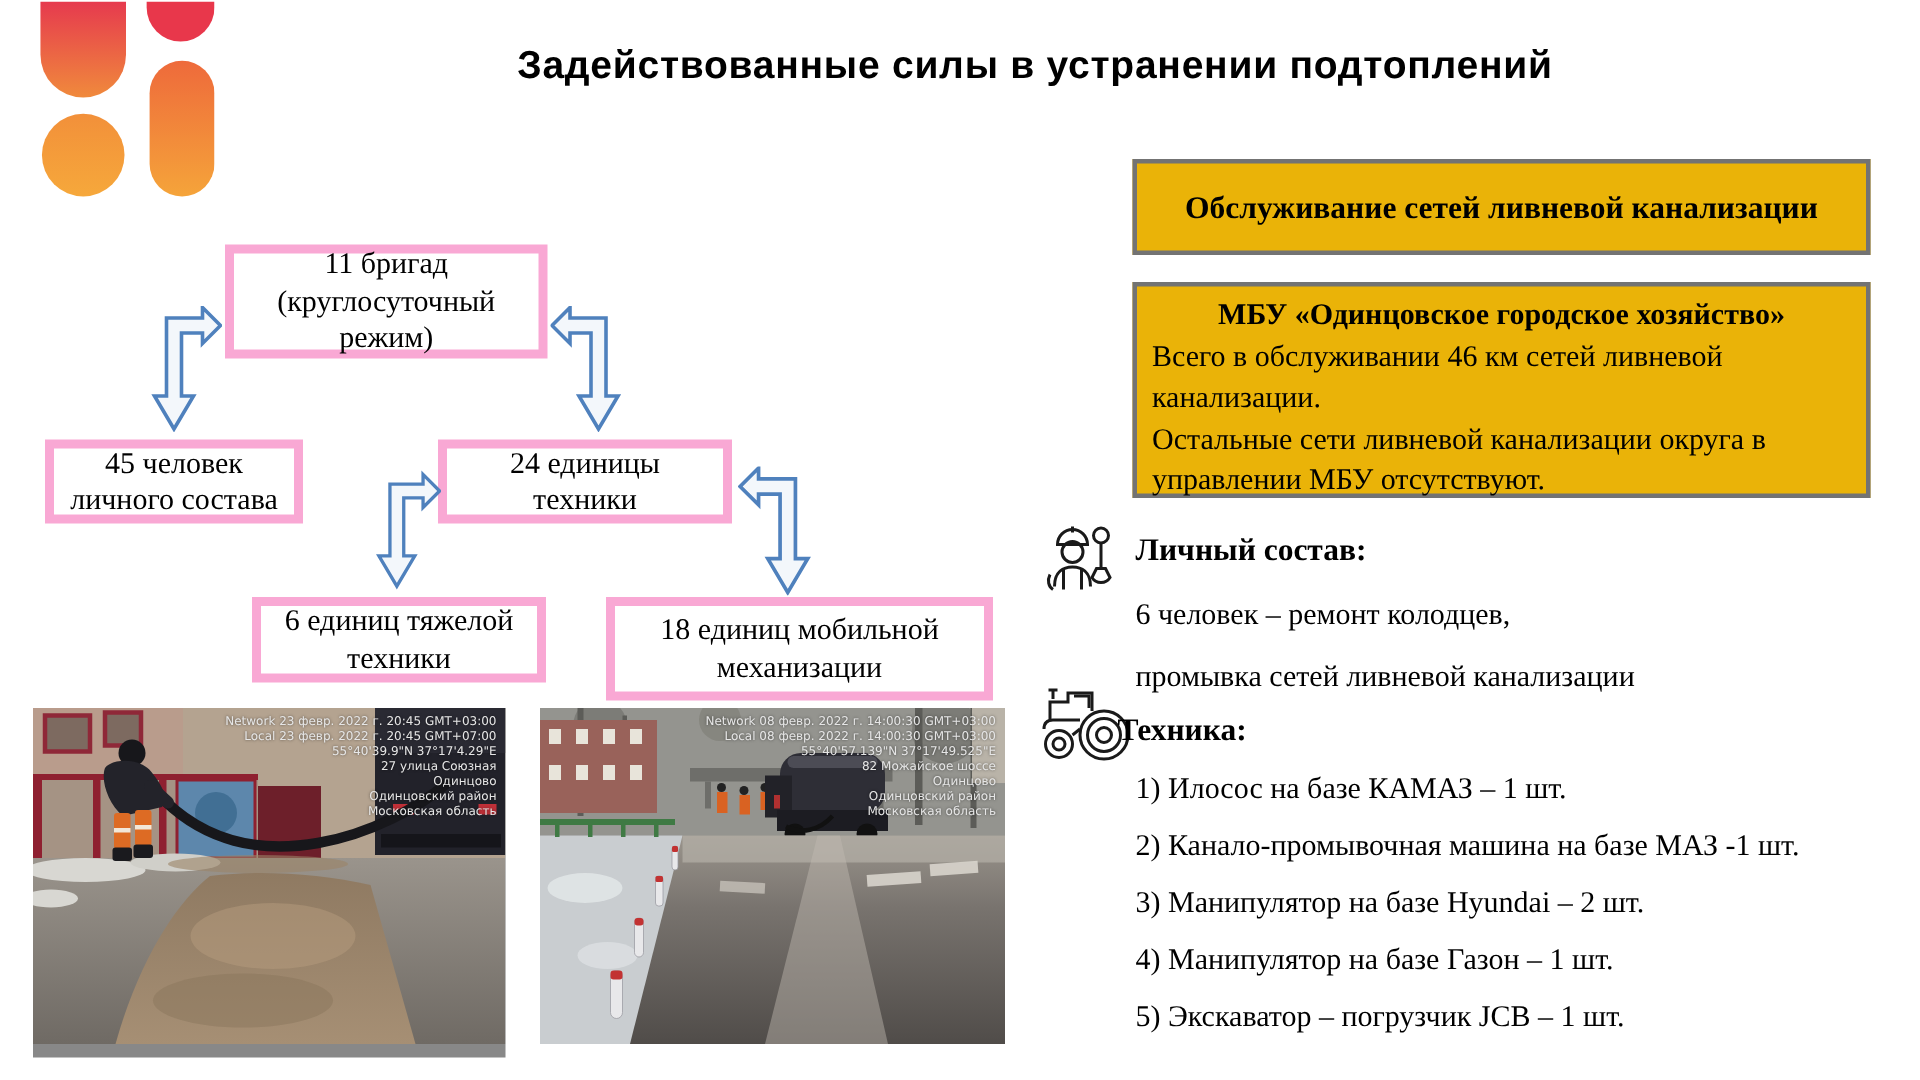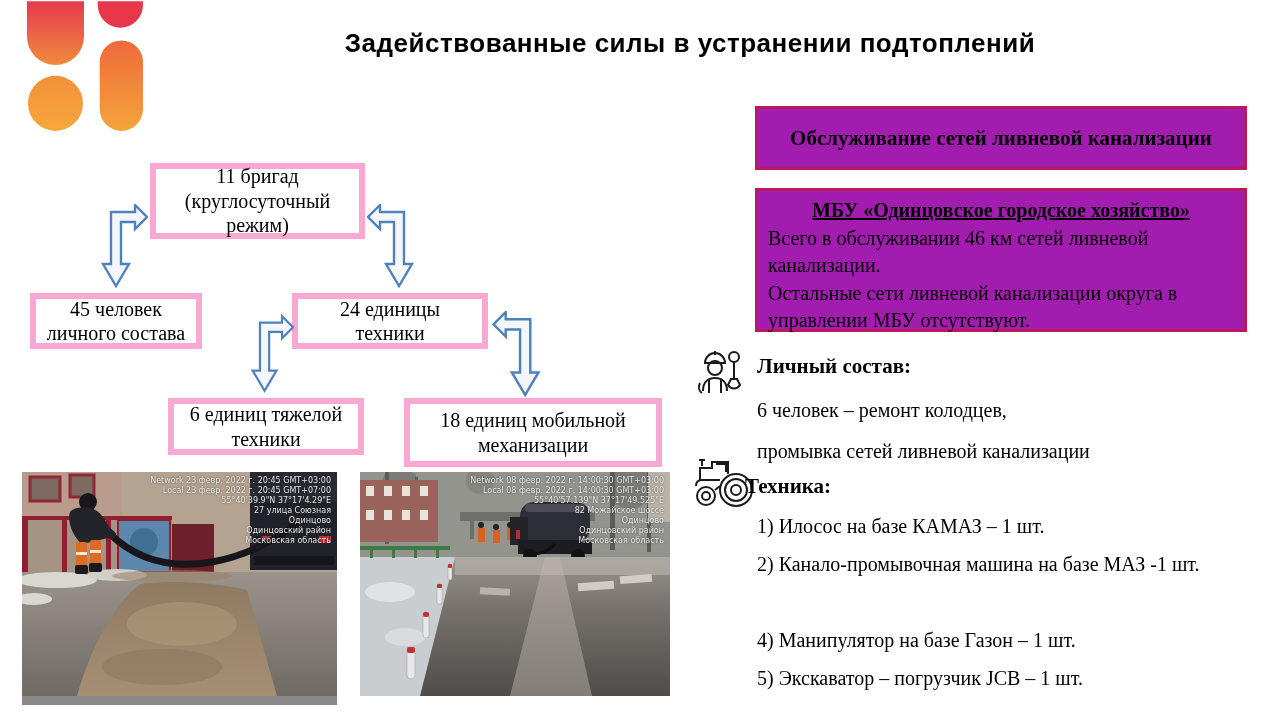--- a/index.html
+++ b/index.html
@@ -6,25 +6,25 @@
   #slide{position:relative;width:1280px;height:720px;background:#fff;overflow:hidden;
          font-family:"Liberation Serif",serif;color:#000;}
   .abs{position:absolute;}
   
   #title{left:160px;top:28px;width:1060px;text-align:center;
          font-family:"Liberation Sans",sans-serif;font-weight:700;font-size:26px;letter-spacing:0.5px;}
   
   .fc-box{border:6px solid #f9a8d4;background:#fff;display:flex;align-items:center;justify-content:center;
           text-align:center;font-size:20px;line-height:1.22;padding:2px 6px;box-sizing:border-box;}
   
-  .blk-box{border:3px solid #be185d;background:#a21caf;box-sizing:border-box;}
+  .blk-box{border:3px solid #737373;background:#eab308;box-sizing:border-box;}
   #service-header{left:755px;top:106px;width:492px;height:64px;display:flex;align-items:center;justify-content:center;
                   font-weight:700;font-size:21px;text-align:center;}
   #org-box{left:755px;top:188px;width:492px;height:144px;padding:6px 10px;font-size:20px;line-height:1.38;}
-  #org-box .org-title{font-weight:700;text-align:center;text-decoration:underline;}
+  #org-box .org-title{font-weight:700;text-align:center;}
   
   .h-bold{font-weight:700;font-size:21px;}
   .body-line{font-size:20px;}
   .equip-item{position:absolute;left:757px;width:520px;font-size:20px;}
   
   .photo{overflow:hidden;background:#888;}
   .wm{position:absolute;top:4px;right:6px;text-align:right;
       font-family:"DejaVu Sans",sans-serif;font-size:8px;line-height:10px;color:#e6e6e6;
       text-shadow:0 0 2px rgba(0,0,0,.55);}
   svg{display:block;}
@@ -108,20 +108,21 @@
     <circle cx="12" cy="40" r="4"></circle>
     <circle cx="42" cy="34" r="16"></circle>
     <circle cx="42" cy="34" r="11"></circle>
     <circle cx="42" cy="34" r="5"></circle>
     <path d="M21 34 L26 30"></path>
   </svg>
   <div class="abs h-bold" style="left:745px;top:474px">Техника:</div>
 
   <div class="equip-item" style="top:515px">1) Илосос на базе КАМАЗ – 1 шт.</div>
   <div class="equip-item" style="top:553px">2) Канало-промывочная машина на базе МАЗ -1 шт.</div>
+  <div class="equip-item" style="top:591px">3) Манипулятор на базе Hyundai – 2 шт.</div>
   <div class="equip-item" style="top:629px">4) Манипулятор на базе Газон – 1 шт.</div>
   <div class="equip-item" style="top:667px">5) Экскаватор – погрузчик JCB – 1 шт.</div>
 
   <div class="abs photo" style="left:22px;top:472px;width:315px;height:233px">
     <svg width="315" height="224" viewBox="0 0 315 224">
       <defs>
         <linearGradient id="road1" x1="0" y1="0" x2="0" y2="1">
           <stop offset="0" stop-color="#9a948c"></stop>
             <stop offset="1" stop-color="#6f6a64"></stop>
         </linearGradient>

